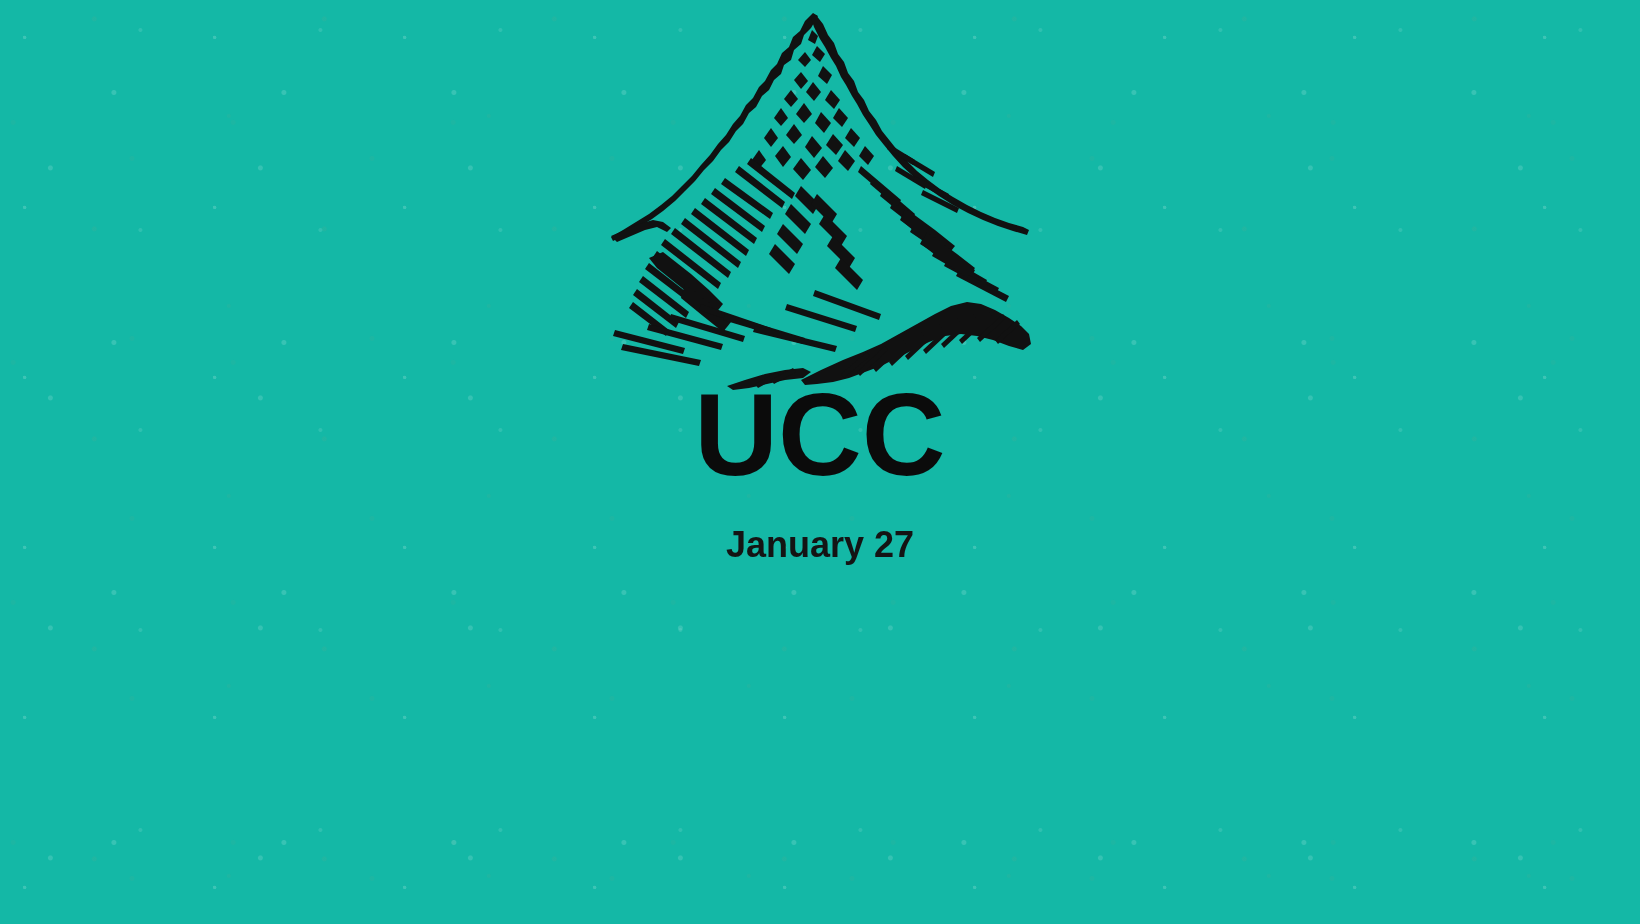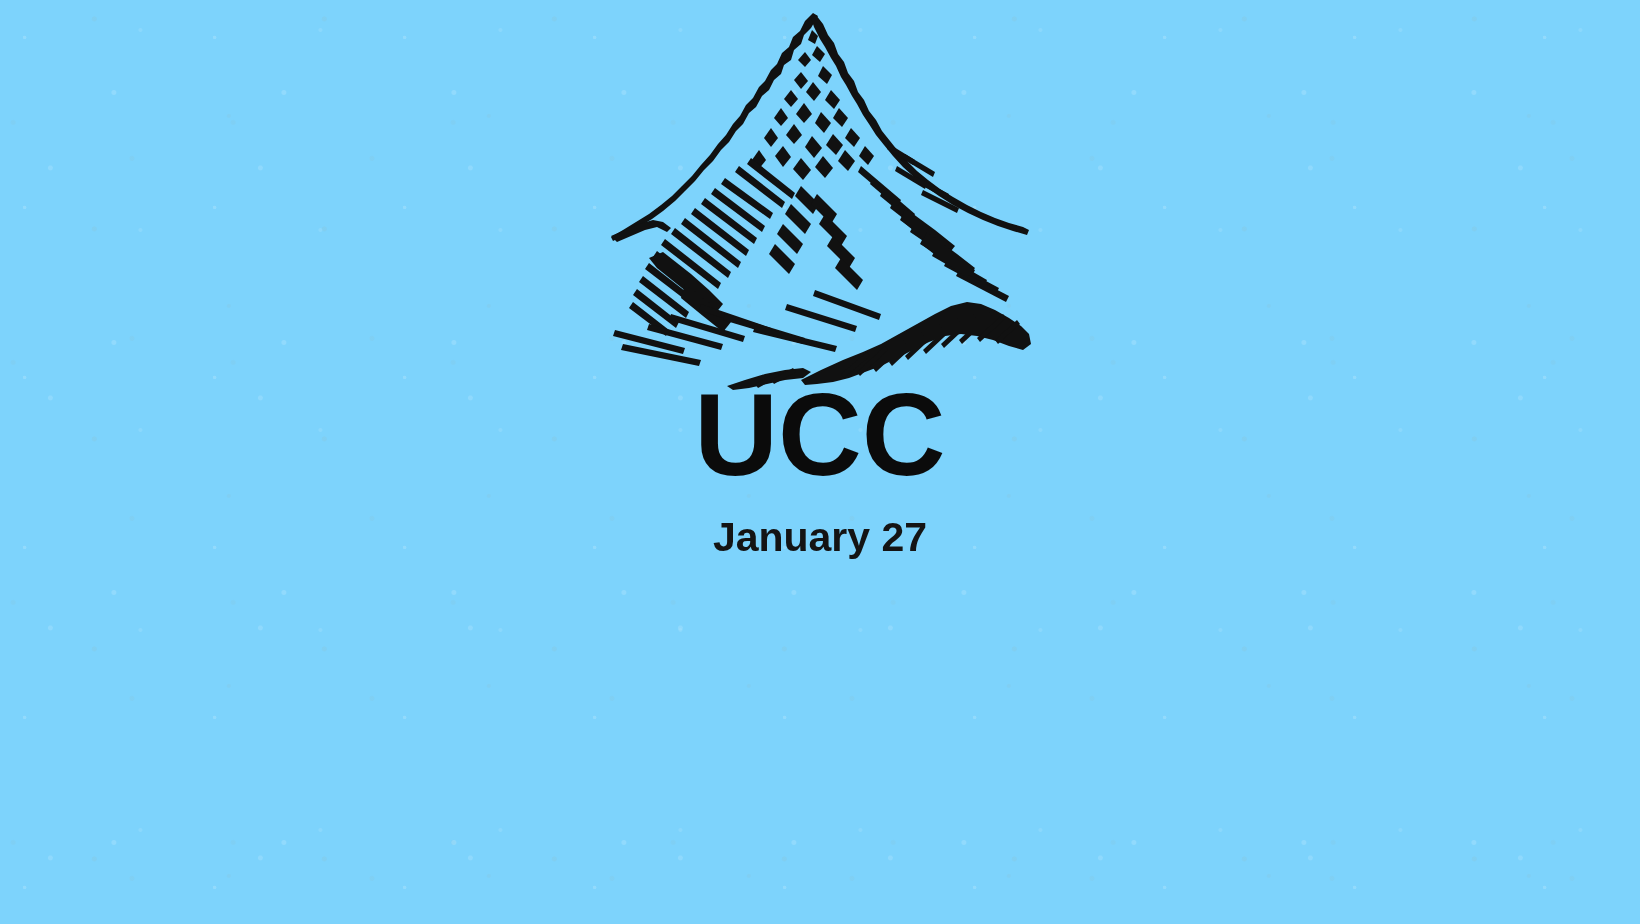--- a/index.html
+++ b/index.html
@@ -11,21 +11,21 @@
     width: 1640px;
     height: 924px;
     overflow: hidden;
     font-family: "Liberation Sans", sans-serif;
   }
 
   #card {
     position: relative;
     width: 1640px;
     height: 924px;
-    background: #7dd3fc;
+    background: #14b8a6;
     overflow: hidden;
   }
 
   
   #paper-texture {
     position: absolute;
     inset: 0;
     pointer-events: none;
     opacity: 0.5;
     background-image:
@@ -62,23 +62,23 @@
     margin: 0;
     font-size: 116px;
     font-weight: 700;
     letter-spacing: 0px;
     line-height: 0.78;
     color: #0B0B0B;
     text-align: center;
   }
 
   #date {
-    margin: 1px;
+    margin: 11px;
     padding-top: 36px;
-    font-size: 41px;
+    font-size: 36px;
     font-weight: 700;
     line-height: 1;
     color: #141414;
     text-align: center;
   }
 
   #caption {
     margin: 0;
     padding-top: 62px;
     font-size: 45px;

